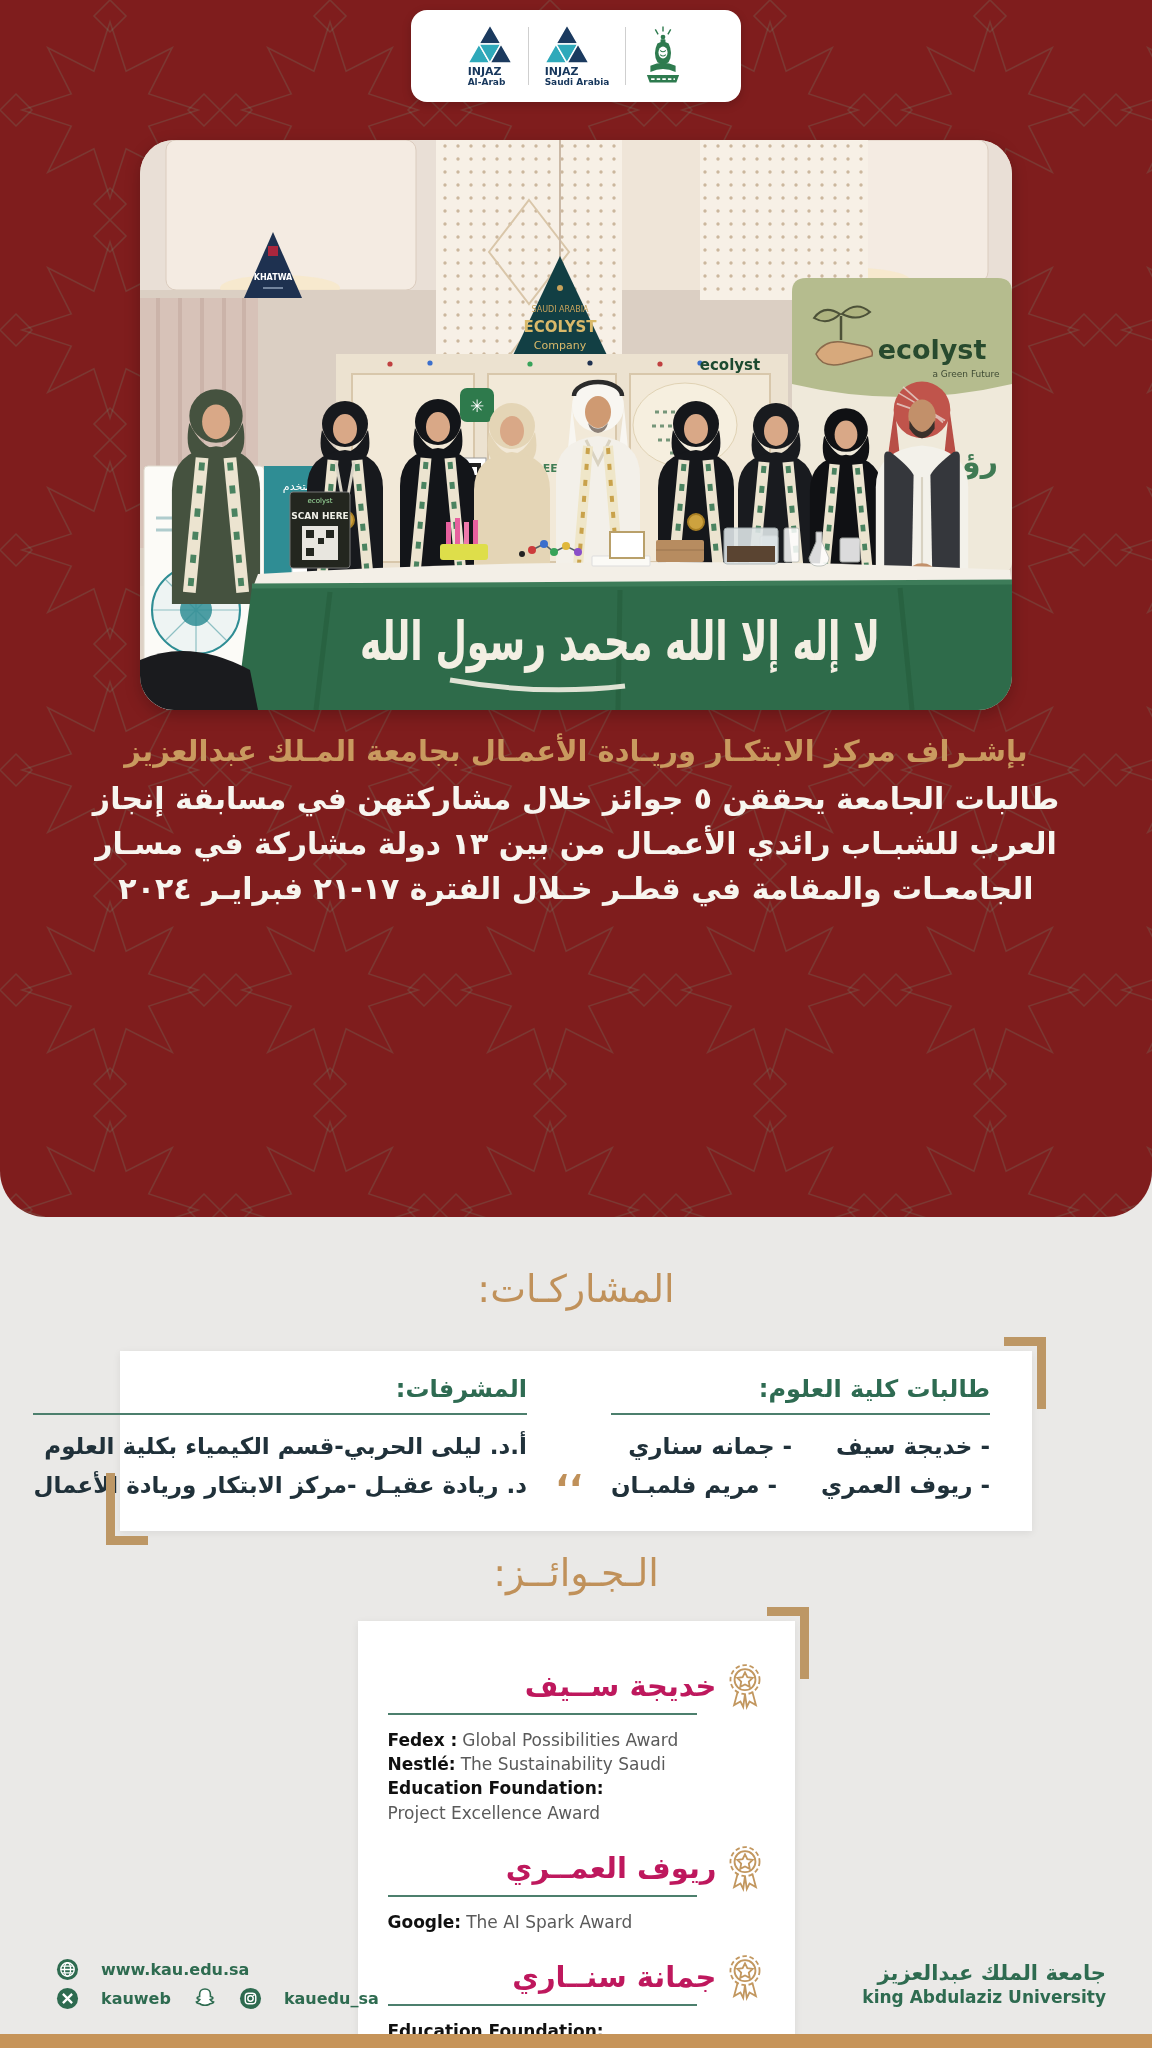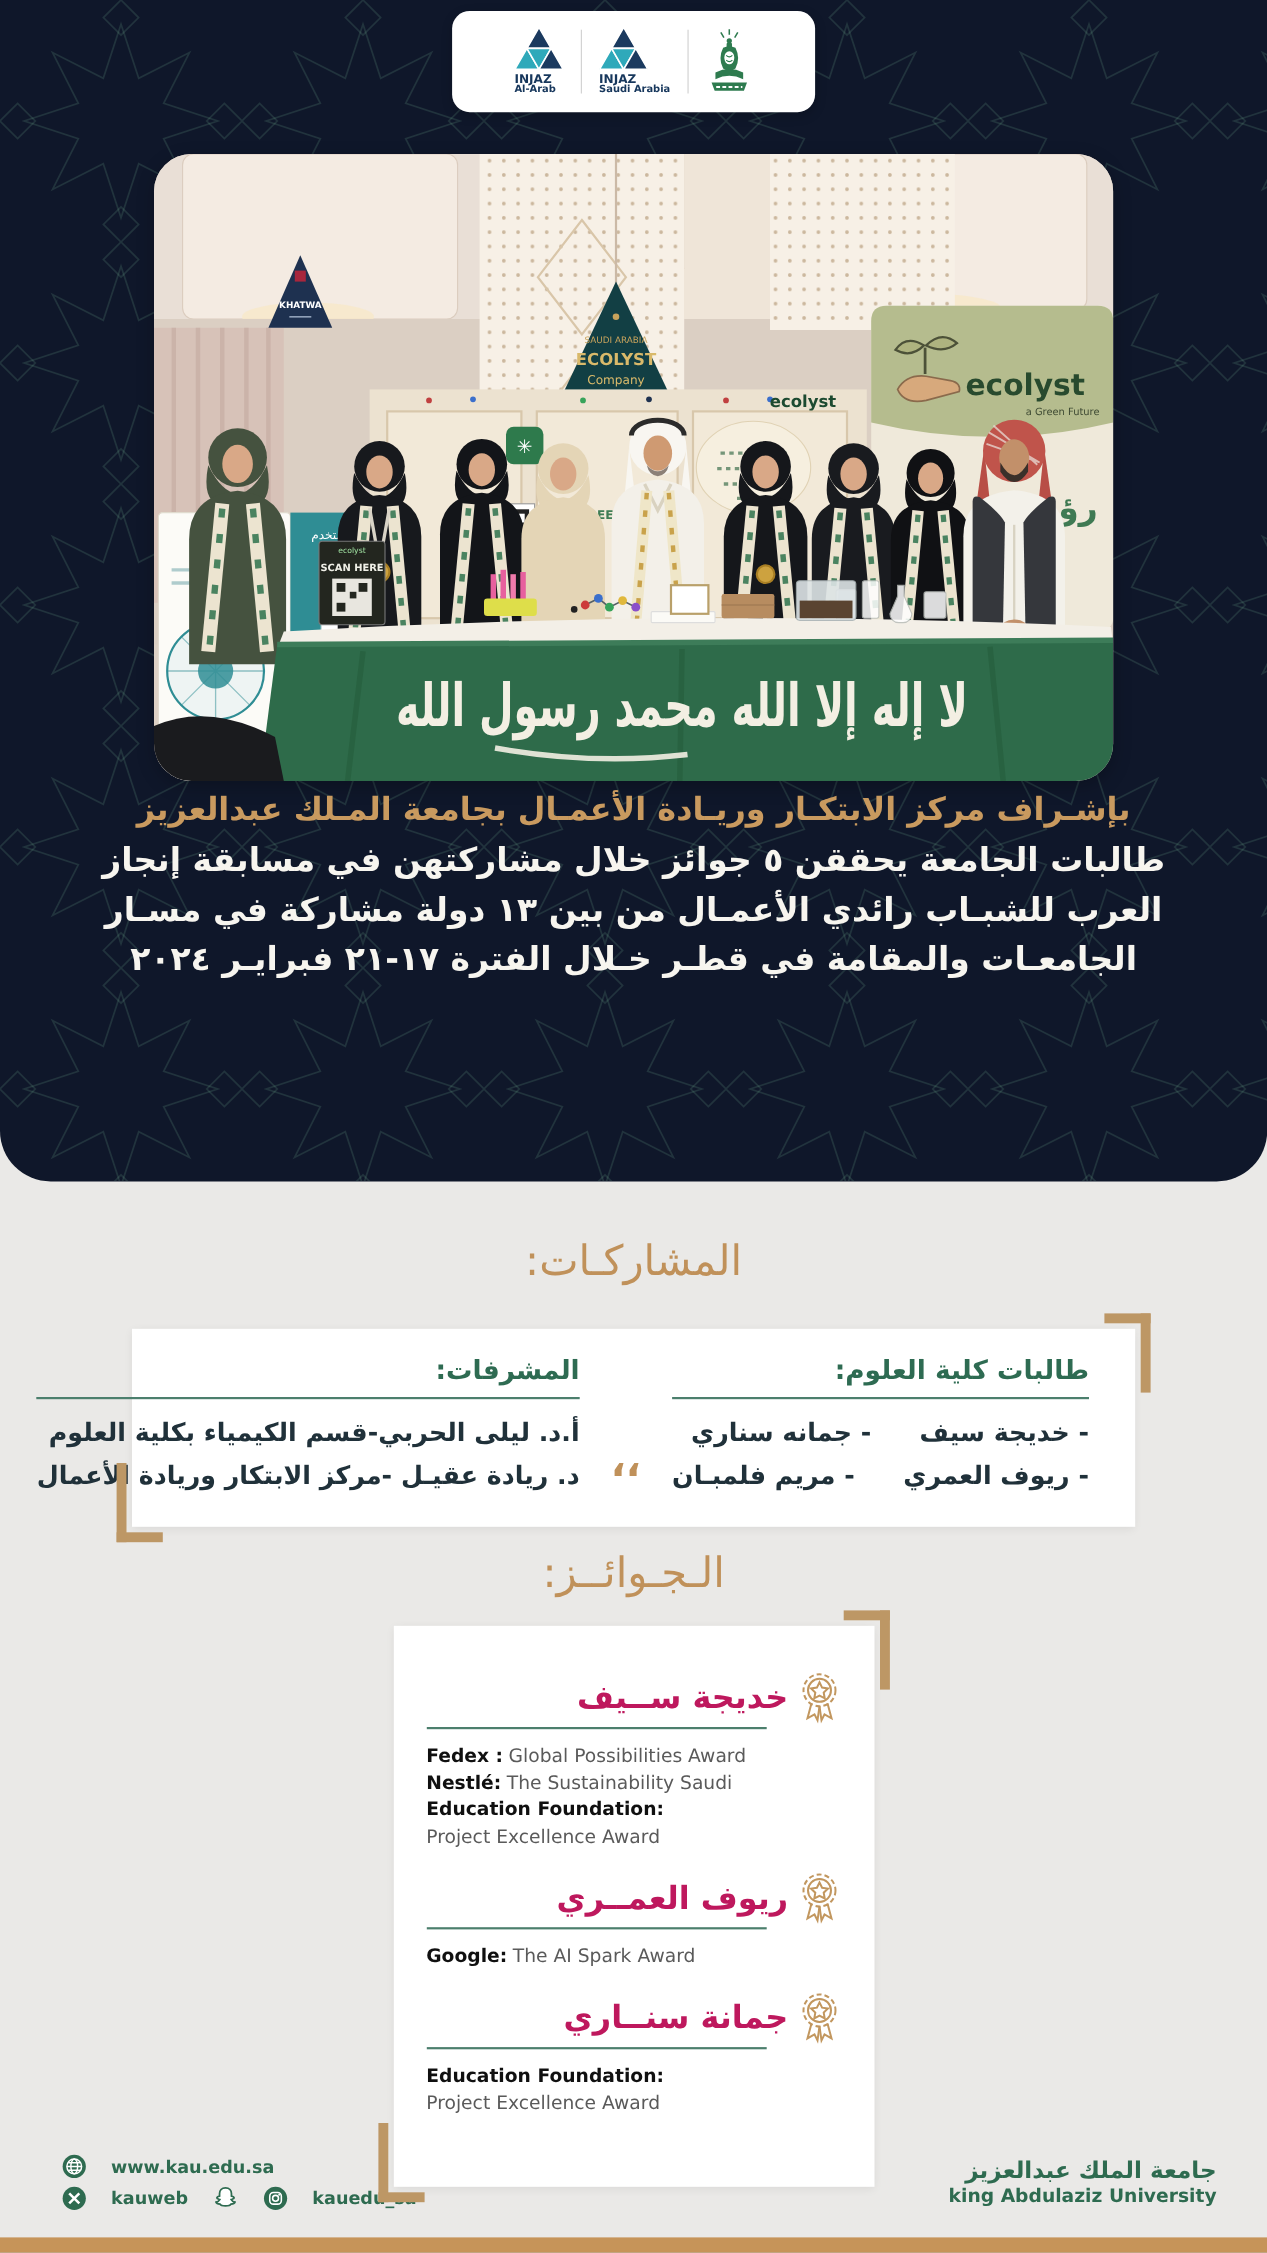--- a/index.html
+++ b/index.html
@@ -4,41 +4,41 @@
 <style>
   * { box-sizing: border-box; }
   html,body { margin:0; padding:0; }
   body {
     width:1152px; height:2048px; position:relative; overflow:hidden;
     background:#eae9e7;
     font-family:"DejaVu Sans","Liberation Sans",sans-serif;
   }
   
   .hero {
-    position:relative; width:1152px; height:1074px;
-    background:#0f172a; border-radius:0 0 46px 46px;
+    position:relative; width:1152px; height:1217px;
+    background:#7f1d1d; border-radius:0 0 46px 46px;
     padding-top:10px;
   }
   .pattern-svg { position:absolute; inset:0; width:100%; height:100%; border-radius:0 0 46px 46px; }
   .hero > .flow { position:relative; z-index:1; }
   .logo-card {
     width:330px; height:92px; margin:0 auto; background:#ffffff; border-radius:16px;
     display:flex; align-items:center; justify-content:center; gap:16px;
     box-shadow:0 3px 10px rgba(0,0,0,.18);
   }
   .brand { display:flex; flex-direction:column; align-items:flex-start; }
   .brand-name { font-size:11px; font-weight:bold; color:#17375c; line-height:1.05; margin-top:2px; }
   .brand-region { font-size:9px; font-weight:bold; color:#17375c; line-height:1.1; }
   .logo-divider { width:1px; height:58px; background:#cfcfcf; }
   .photo-frame {
     width:872px; height:570px; margin:38px auto 0; border-radius:34px; overflow:hidden;
     box-shadow:0 5px 16px rgba(0,0,0,.22); background:#ddd1c5;
   }
   .hero-title {
-    margin-top:8px; text-align:center; font-size:29px; font-weight:bold;
+    margin-top:24px; text-align:center; font-size:29px; font-weight:bold;
     color:#c99a5f; white-space:nowrap; direction:rtl;
   }
   .hero-body {
     margin-top:8px; text-align:center; font-size:30px; font-weight:bold;
     color:#f7f5ef; line-height:1.5; direction:rtl;
   }
   .hero-body div { white-space:nowrap; }
   
   .section-title { text-align:center; font-size:38px; font-weight:normal; color:#c0915a; direction:rtl; }
   .participants-title { margin-top:50px; }

